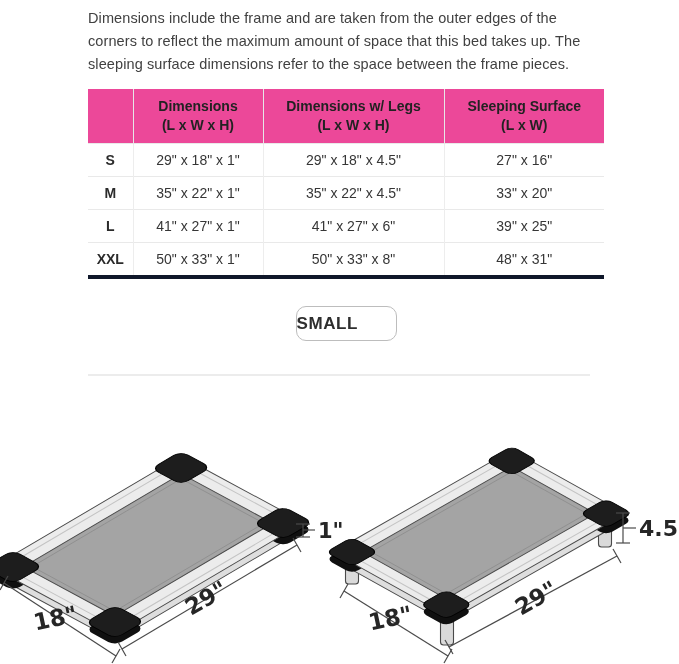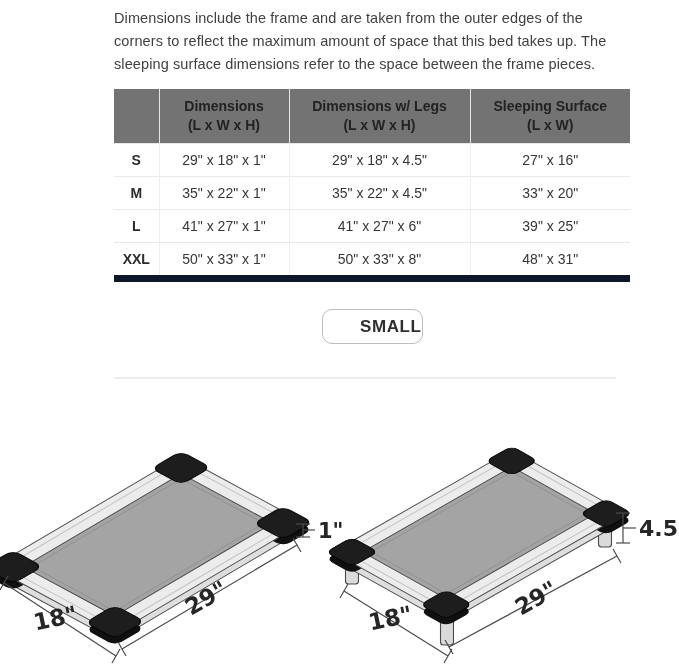--- a/index.html
+++ b/index.html
@@ -1,46 +1,46 @@
 <!DOCTYPE html>
 <html><head>
 <meta charset="utf-8">
 <style>
   html,body{margin:0;padding:0;}
   body{
     width:679px;height:664px;background:#ffffff;position:relative;overflow:hidden;
     font-family:"Liberation Sans",sans-serif;
   }
-  .content{position:absolute;left:88px;top:0;width:516px;margin-left:26px;}
+  .content{position:absolute;left:88px;top:0;width:516px;}
   .intro{
     margin:7px 0 13px 0;font-size:14.5px;line-height:23px;color:#414141;
     letter-spacing:0.1px;
   }
   table.size-table{border-collapse:collapse;width:516px;table-layout:fixed;}
   table.size-table col.c0{width:45px;}
   table.size-table col.c1{width:130px;}
   table.size-table col.c2{width:181px;}
   table.size-table col.c3{width:160px;}
   thead th{
-    background:#737373;font-size:14px;font-weight:bold;color:#222222;
+    background:#ec4899;font-size:14px;font-weight:bold;color:#222222;
     padding:8px 2px;line-height:19px;text-align:center;vertical-align:middle;
   }
   tbody td{
     font-size:14px;color:#363636;text-align:center;height:30px;
     border-top:1px solid #e9e9e9;vertical-align:middle;background:#ffffff;
   }
-  tbody tr:last-child td{border-bottom:7px solid #0f172a;}
+  tbody tr:last-child td{border-bottom:4px solid #0f172a;}
   tbody td + td, thead th + th{border-left:1px solid #ededed;}
   thead th + th{border-left:1px solid #e7e7e7;}
   tbody td.size-cell{font-weight:bold;color:#2b2b2b;}
   .size-chip{
     display:block;margin:27px auto 0 auto;width:101px;height:35px;
     background:#ffffff;border:1px solid #bdbdbd;border-radius:10px;
     font-family:"Liberation Sans",sans-serif;font-size:17px;font-weight:bold;
-    letter-spacing:0.6px;color:#2e2e2e;text-align:right;line-height:33px;
+    letter-spacing:0.6px;color:#2e2e2e;text-align:left;line-height:33px;
     cursor:pointer;padding:0;
   }
   hr.divider{
     margin:33px 0 0 0;border:none;border-top:2px solid #ececec;width:502px;
   }
   svg.diagrams{position:absolute;left:0;top:430px;}
   .dim-line{stroke:#4a4a4a;stroke-width:1.2;fill:none;}
   .frame-stroke{stroke:#4a4a4a;stroke-width:1.1;}
   text.dim-label{
     font-family:"DejaVu Sans",sans-serif;font-weight:bold;fill:#262626;

